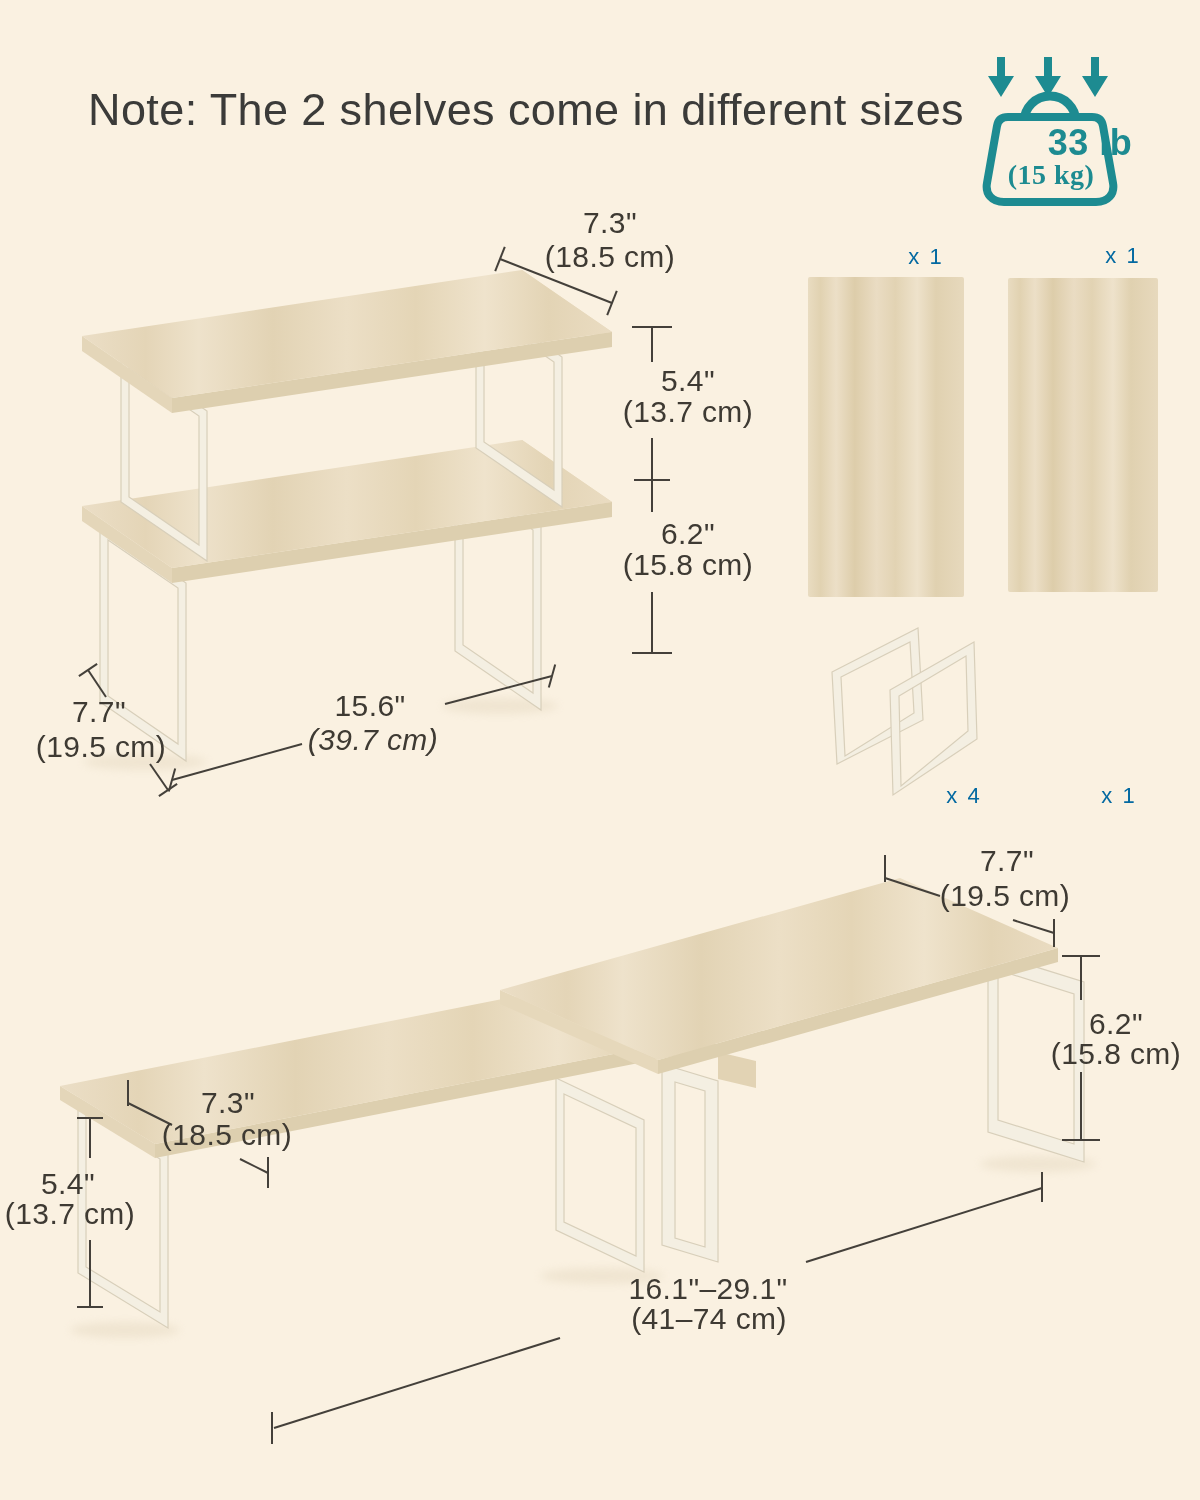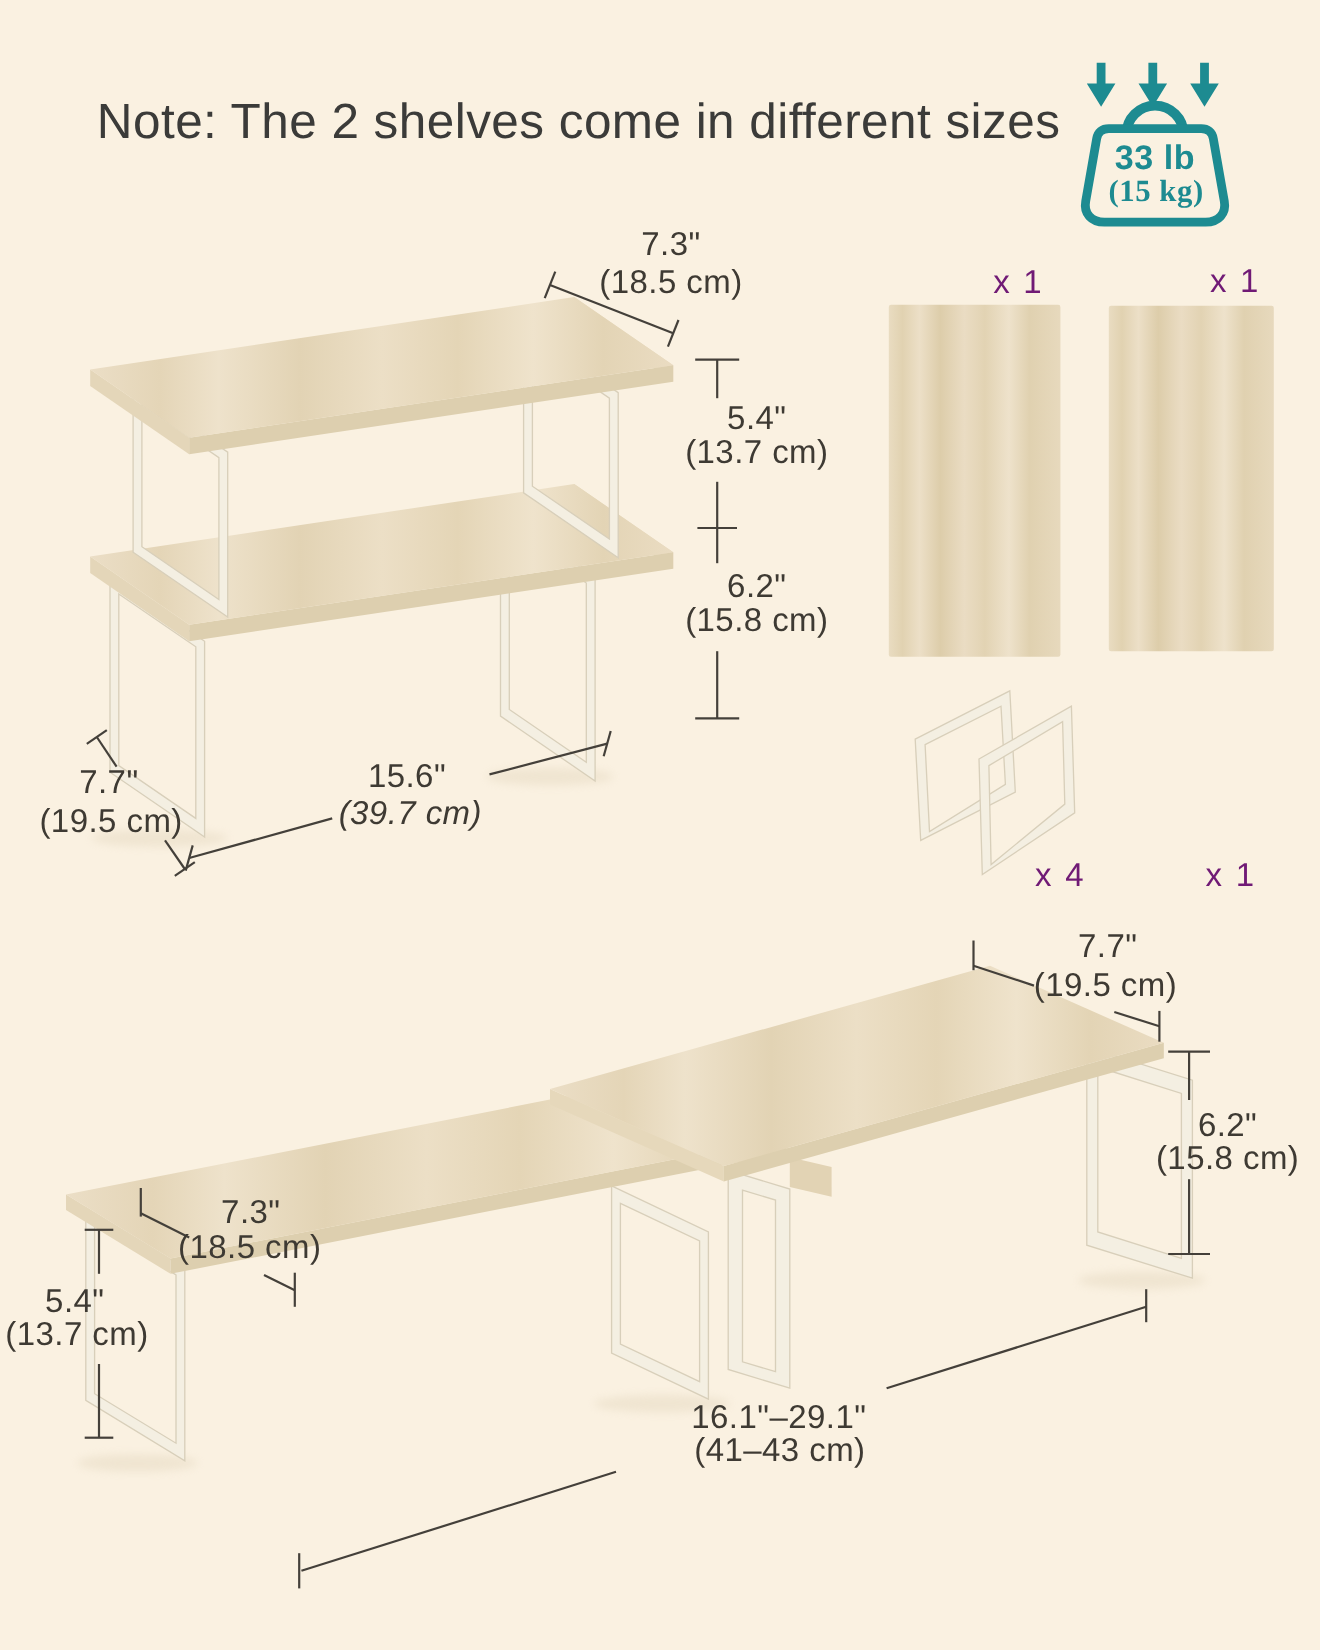--- a/index.html
+++ b/index.html
@@ -7,23 +7,23 @@
     width:1200px;height:1500px;
     background:#faf1e1;
     position:relative;
     overflow:hidden;
     font-family:"Liberation Sans", sans-serif;
   }
   #canvas{position:absolute;left:0;top:0;}
   .label{position:absolute;white-space:nowrap;color:#3e3a33;}
   .note{left:88px;top:84px;font-size:45px;letter-spacing:0.4px;color:#3b3b39;}
   .dim{transform:translate(-50%,-50%);font-size:30px;letter-spacing:0.4px;line-height:1;}
-  .cnt{transform:translate(-50%,-50%);font-size:30px;letter-spacing:2px;line-height:1;color:#701a75;}
+  .cnt{transform:translate(-50%,-50%);font-size:22px;letter-spacing:2px;line-height:1;color:#0369a1;}
   .wt{transform:translate(-50%,-50%);font-weight:bold;color:#1d8b91;line-height:1;}
-  .wt1{font-size:31px;letter-spacing:0.5px;}
+  .wt1{font-size:36px;letter-spacing:0.5px;margin-left:40px;}
   .wt2{font-size:28px;letter-spacing:0.5px;font-family:Liberation Serif, serif;}
 </style>
 </head>
 <body>
 
 <svg id="canvas" width="1200" height="1500" viewBox="0 0 1200 1500">
   <defs>
     <linearGradient id="woodH" x1="0" y1="0" x2="1" y2="0">
       <stop offset="0" stop-color="#ebdec6"></stop>
       <stop offset="0.12" stop-color="#e4d5b7"></stop>
@@ -201,13 +201,13 @@
 
 <div class="label dim" style="left:1007px;top:861px;">7.7"</div>
 <div class="label dim" style="left:1005px;top:896px;">(19.5 cm)</div>
 <div class="label dim" style="left:1116px;top:1024px;">6.2"</div>
 <div class="label dim" style="left:1116px;top:1054px;">(15.8 cm)</div>
 <div class="label dim" style="left:228px;top:1103px;">7.3"</div>
 <div class="label dim" style="left:227px;top:1135px;">(18.5 cm)</div>
 <div class="label dim" style="left:68px;top:1184px;">5.4"</div>
 <div class="label dim" style="left:70px;top:1214px;">(13.7 cm)</div>
 <div class="label dim" style="left:708px;top:1289px;">16.1"–29.1"</div>
-<div class="label dim" style="left:709px;top:1319px;">(41–43 cm)</div>
+<div class="label dim" style="left:709px;top:1319px;">(41–74 cm)</div>
 
 </body></html>

